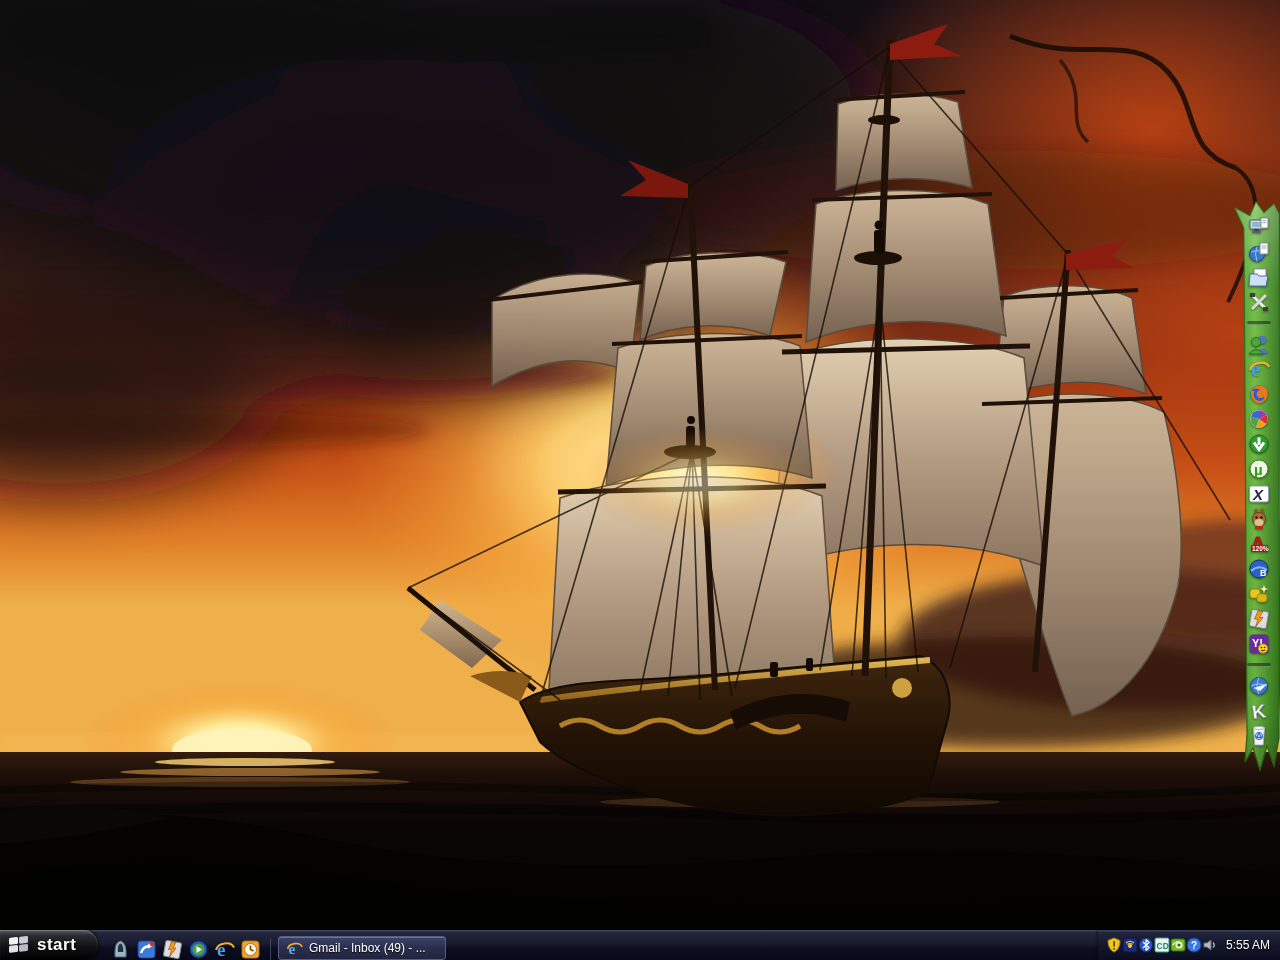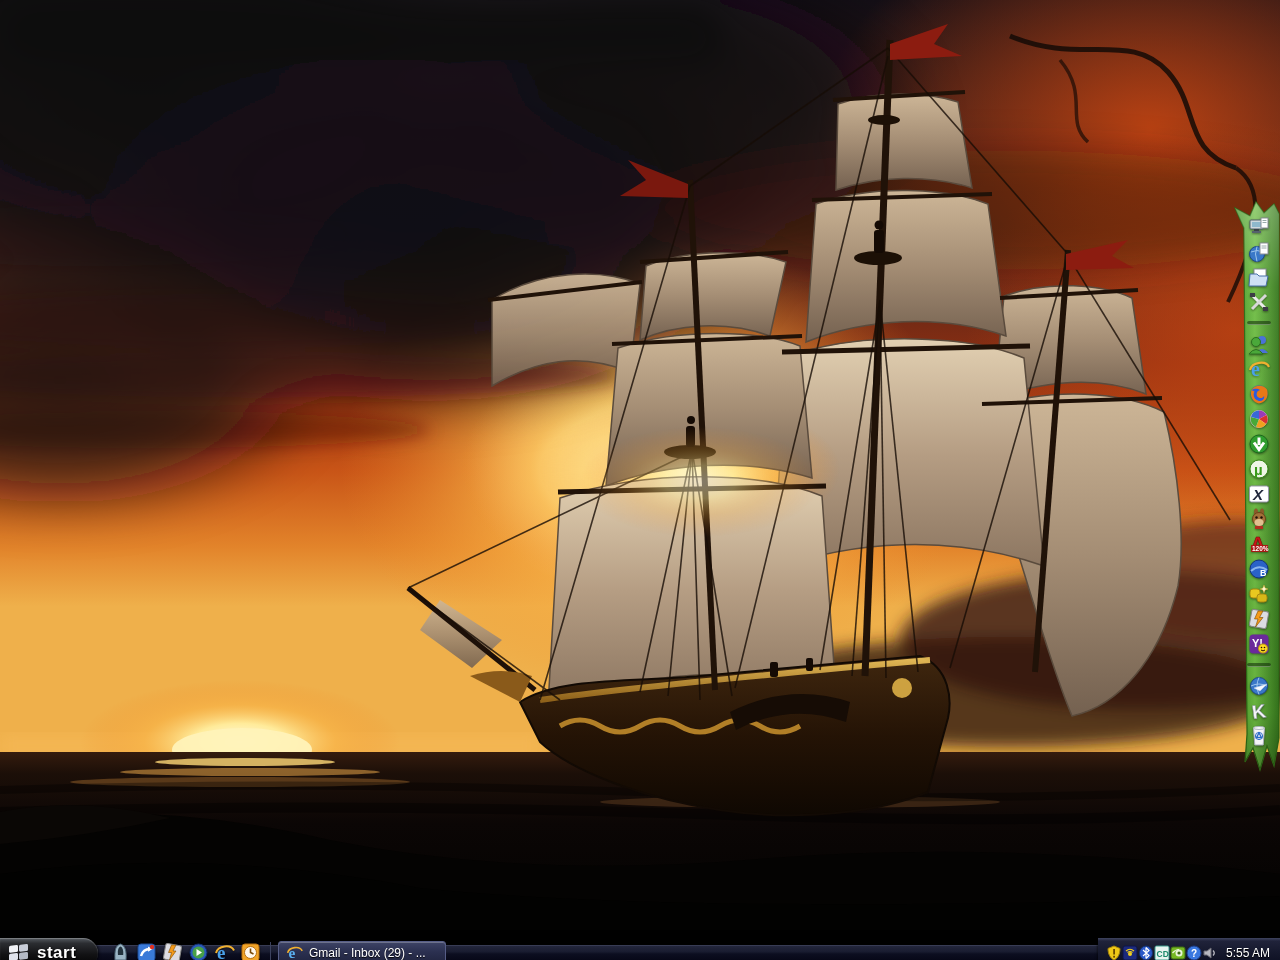--- a/index.html
+++ b/index.html
@@ -9,23 +9,23 @@
 
   
   .dock{position:absolute;top:200px;right:0;width:46px;height:578px;z-index:5;}
   .dock .ribbon{position:absolute;left:0;top:0;}
   .dock .icons{position:absolute;left:14px;top:16px;display:flex;flex-direction:column;gap:3px;}
   .di{width:22px;height:22px;cursor:pointer;filter:drop-shadow(0 1px 1px rgba(0,0,0,.45));}
   .dock-div{width:24px;height:3px;margin:5px 0 5px -1px;background:rgba(15,40,8,.55);
     border-bottom:1px solid rgba(255,255,255,.3);border-radius:2px;}
 
   
-  .taskbar{position:absolute;left:0;bottom:0;width:1280px;height:15px;z-index:10;
+  .taskbar{position:absolute;left:0;bottom:0;width:1280px;height:30px;z-index:10;
     background:linear-gradient(#474c66 0%,#23263c 8%,#191c30 45%,#0c0e20 60%,#070818 100%);
-    display:flex;align-items:center;}
+    display:flex;align-items:flex-end;}
   .start{height:30px;width:98px;display:flex;align-items:center;gap:7px;padding-left:8px;box-sizing:border-box;
     background:linear-gradient(#555a60 0%,#2b2d31 18%,#121214 55%,#000 100%);
     border-radius:0 15px 15px 0;box-shadow:1px 0 3px rgba(0,0,0,.7), inset 0 1px 1px rgba(255,255,255,.25);
     cursor:pointer;}
   .start .lbl{color:#fff;font-size:17px;font-weight:bold;letter-spacing:.5px;text-shadow:1px 1px 2px #000;}
   .ql{display:flex;align-items:center;gap:5px;margin-left:12px;}
   .qli{width:21px;height:21px;cursor:pointer;filter:drop-shadow(0 1px 1px rgba(0,0,0,.6));}
   .tb-sep{width:1px;height:22px;background:#3c425e;margin:0 7px 0 9px;}
   .winbtn{height:24px;width:168px;display:flex;align-items:center;gap:6px;padding:0 7px;box-sizing:border-box;
     border-radius:3px;border:1px solid #565d86;cursor:pointer;
@@ -415,21 +415,21 @@
     </svg>
   </div>
 
   <div class="tb-sep"></div>
 
   <div class="winbtn">
     <svg width="17" height="17" viewBox="0 0 21 21">
       <text x="3" y="17" font-size="19" font-weight="bold" fill="#5ab0f0" font-family="Liberation Serif,serif">e</text>
       <path d="M2,11 C4,3.5 17,2 20,8.5" stroke="#f0b030" stroke-width="2" fill="none"></path>
     </svg>
-    <span class="wl">Gmail - Inbox (29) - ...</span>
+    <span class="wl">Gmail - Inbox (49) - ...</span>
   </div>
 
   <div class="spacer"></div>
 
   <div class="tray">
     <svg class="ti" viewBox="0 0 16 16">
       <path d="M8,1 L14,3.5 C14,9 12,13 8,15 C4,13 2,9 2,3.5 Z" fill="#f0c818" stroke="#a88608"></path>
       <rect x="7.2" y="4" width="1.8" height="5.5" fill="#6a4a00"></rect>
         <rect x="7.2" y="10.8" width="1.8" height="1.8" fill="#6a4a00"></rect>
     </svg>

